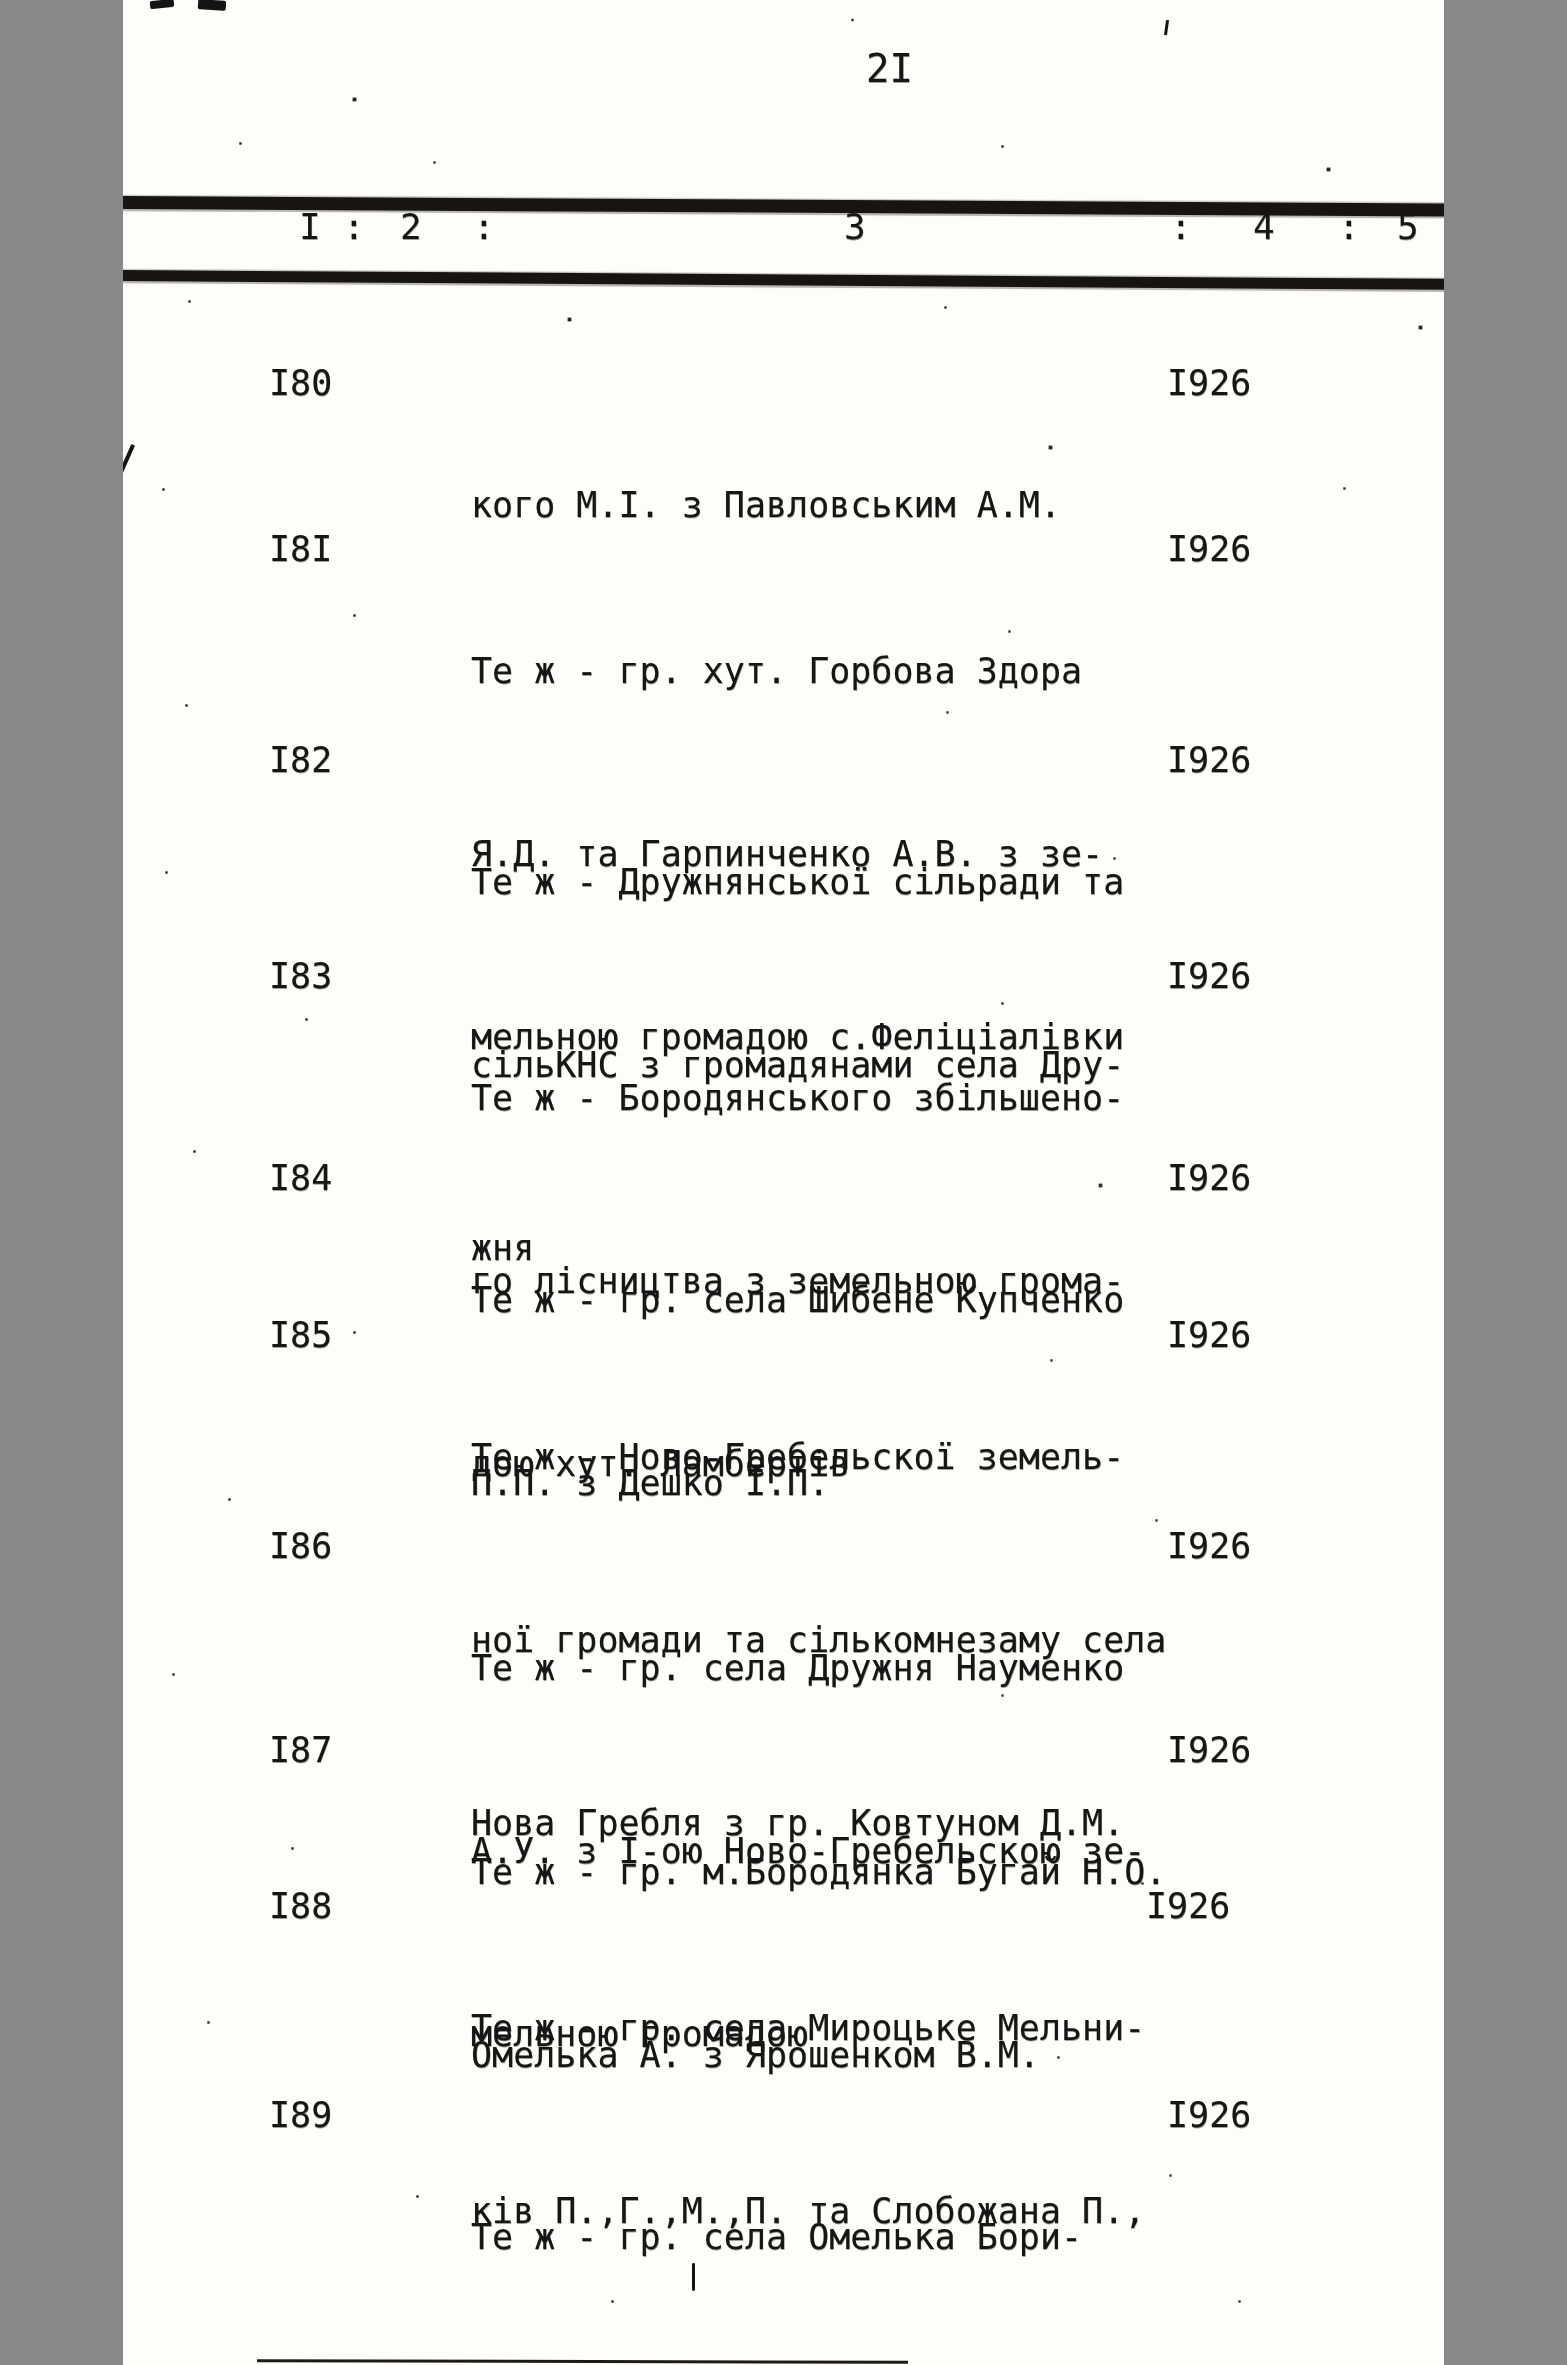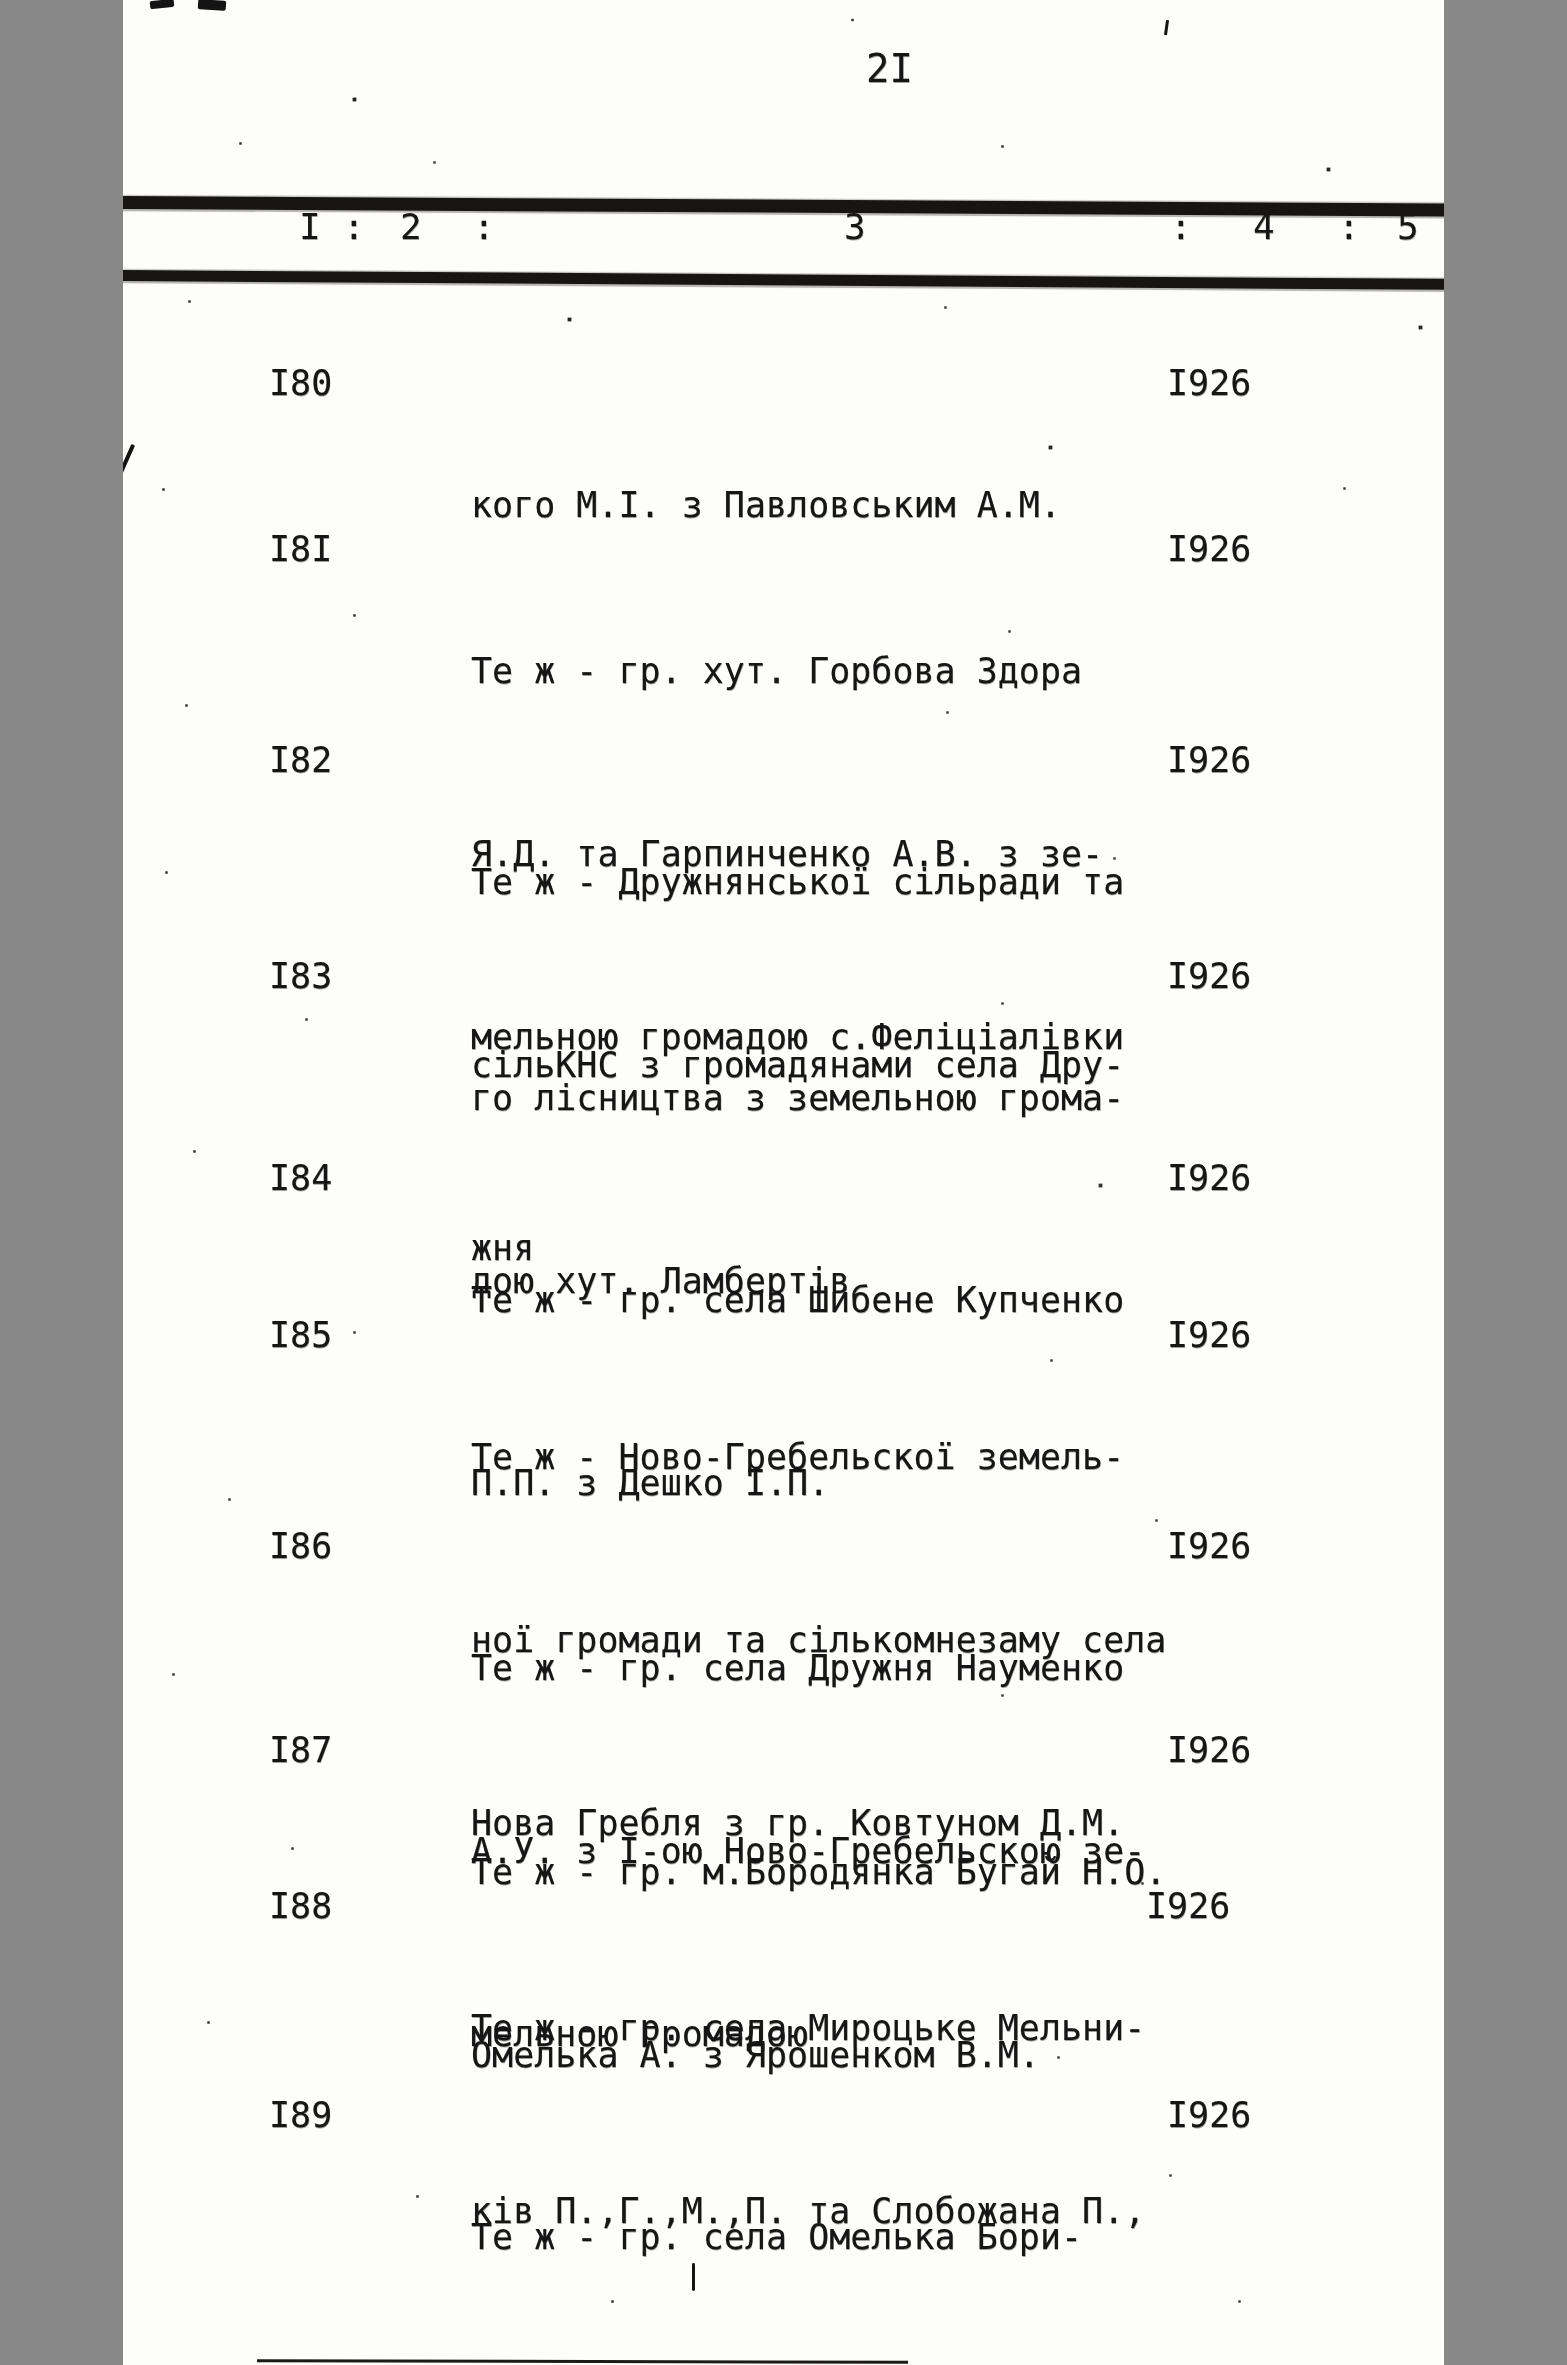--- a/index.html
+++ b/index.html
@@ -125,20 +125,21 @@
       <span class="ln">Те ж - Дружнянської сільради та</span>
       <span class="ln">сільКНС з громадянами села Дру-</span>
       <span class="ln">жня</span>
     </div>
     <div class="txt yr">І926</div>
   </div>
 
   <div class="entry" style="top:946px">
     <div class="txt no">І83</div>
     <div class="txt body">
+      <span class="ln">Те ж - Бородянського збільшено-</span>
       <span class="ln">го лісництва з земельною грома-</span>
       <span class="ln">дою хут. Ламбертів</span>
     </div>
     <div class="txt yr">І926</div>
   </div>
 
   <div class="entry" style="top:1148px">
     <div class="txt no">І84</div>
     <div class="txt body">
       <span class="ln">Те ж - гр. села Шибене Купченко</span>

